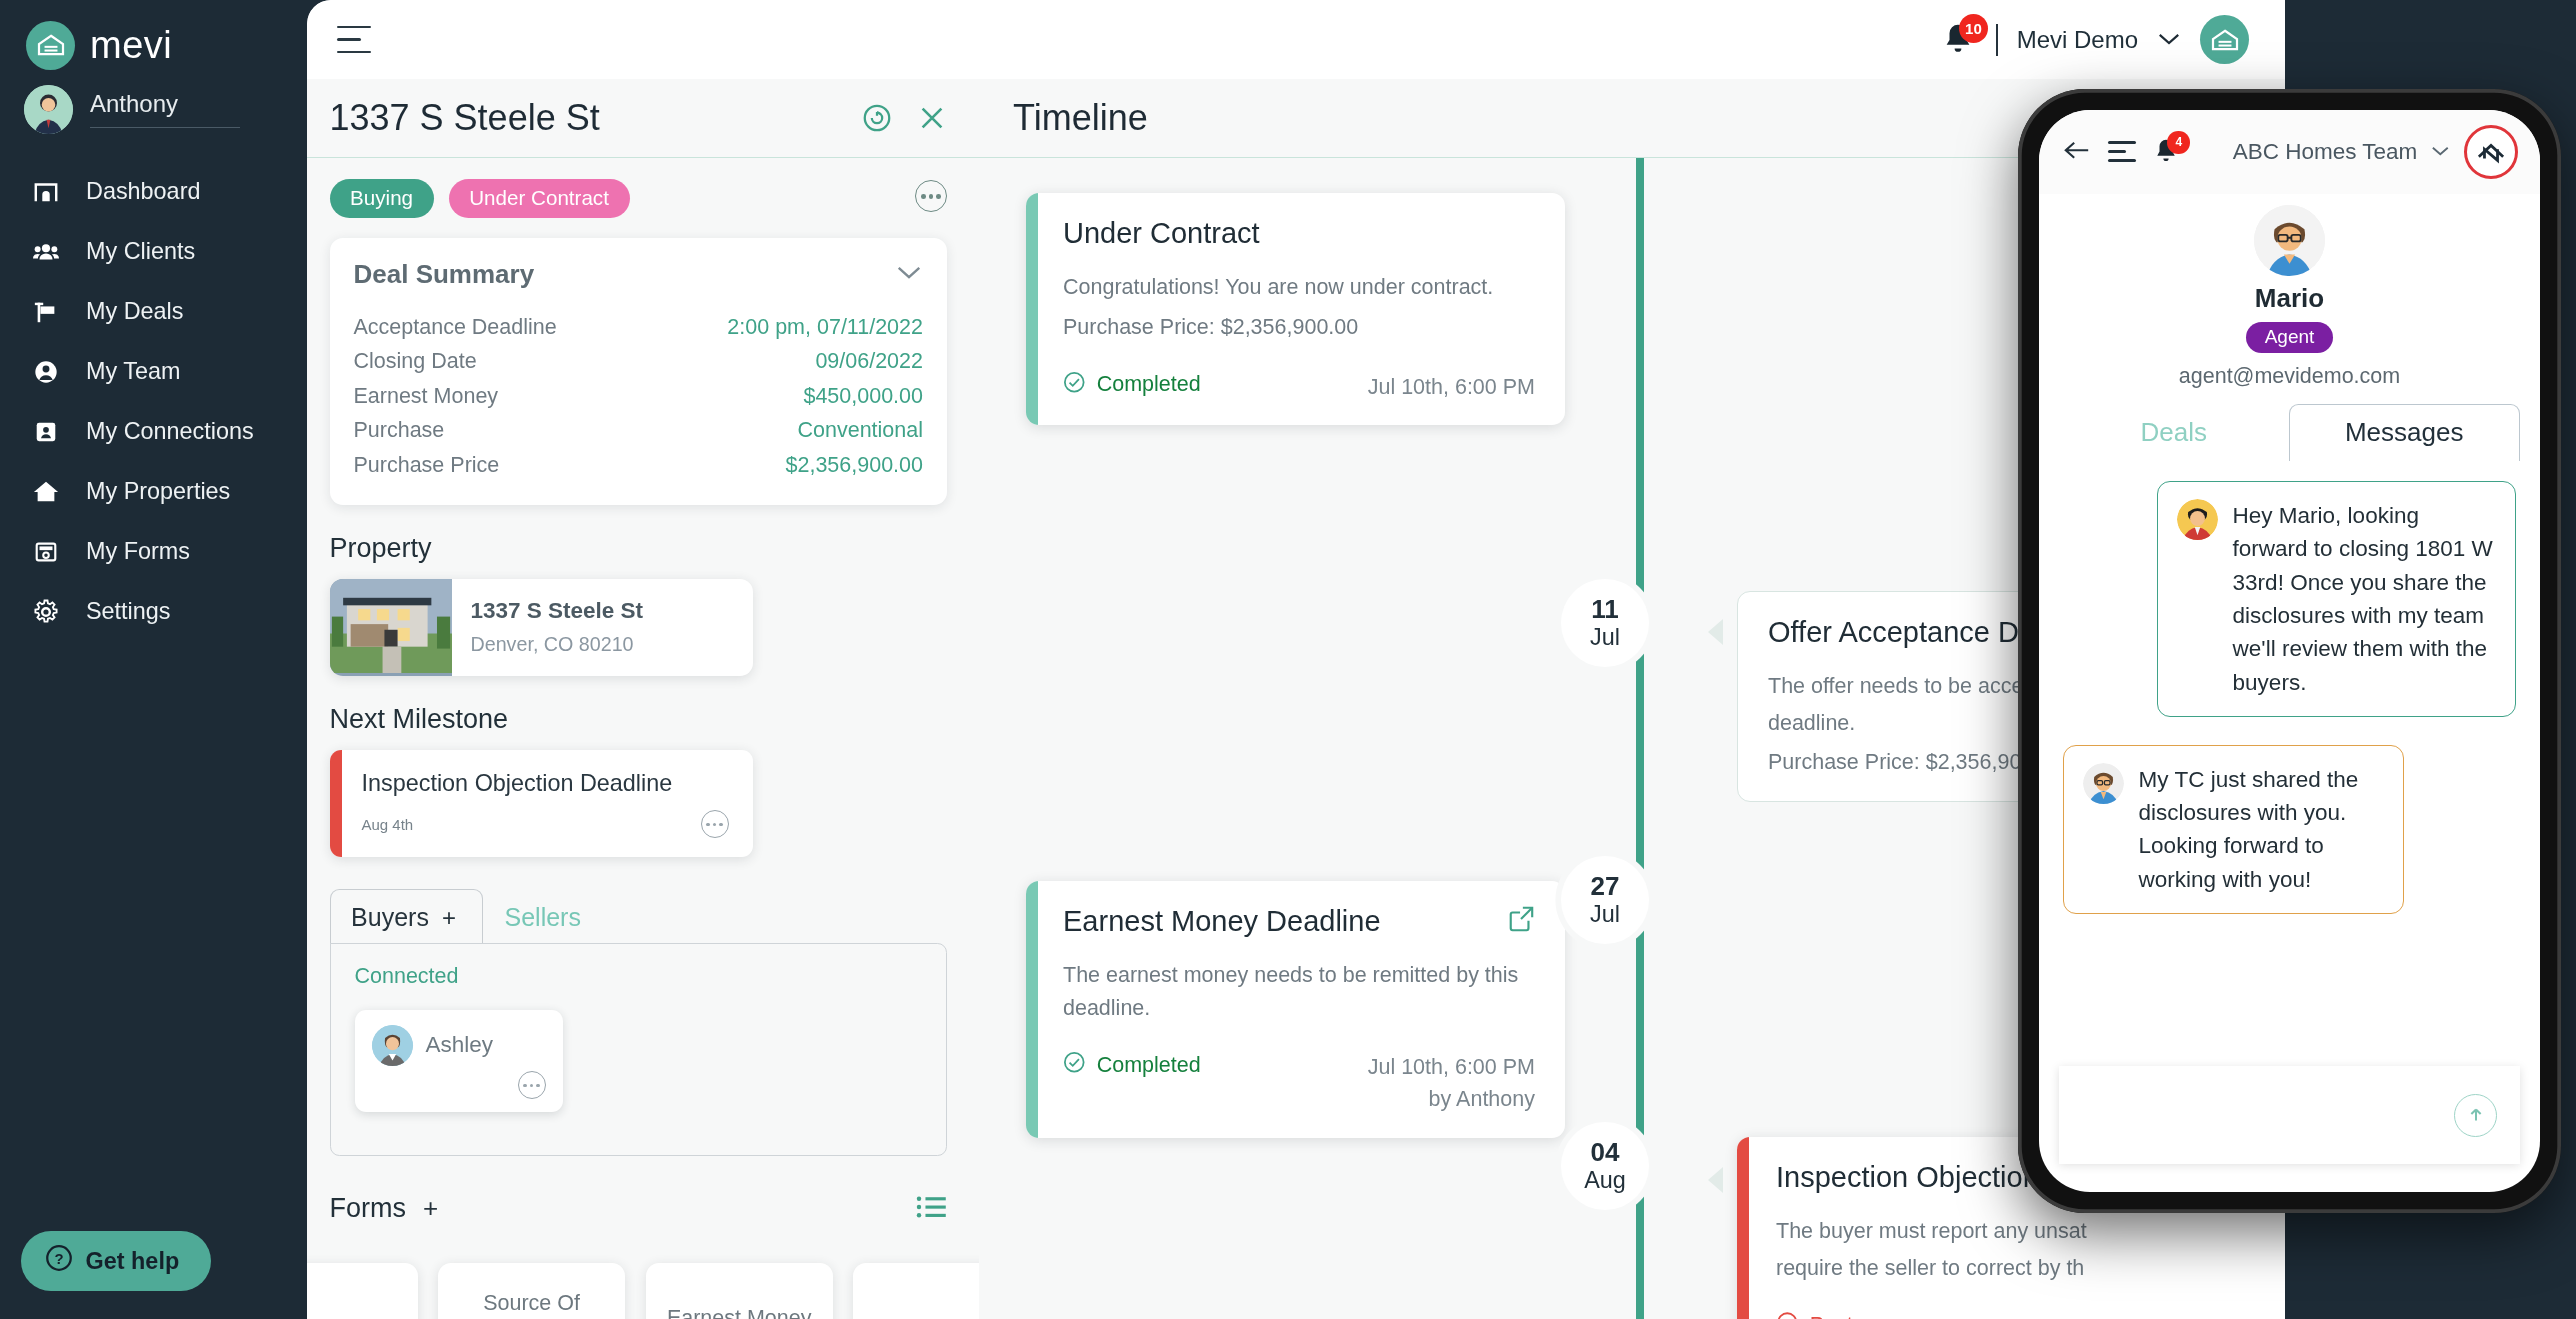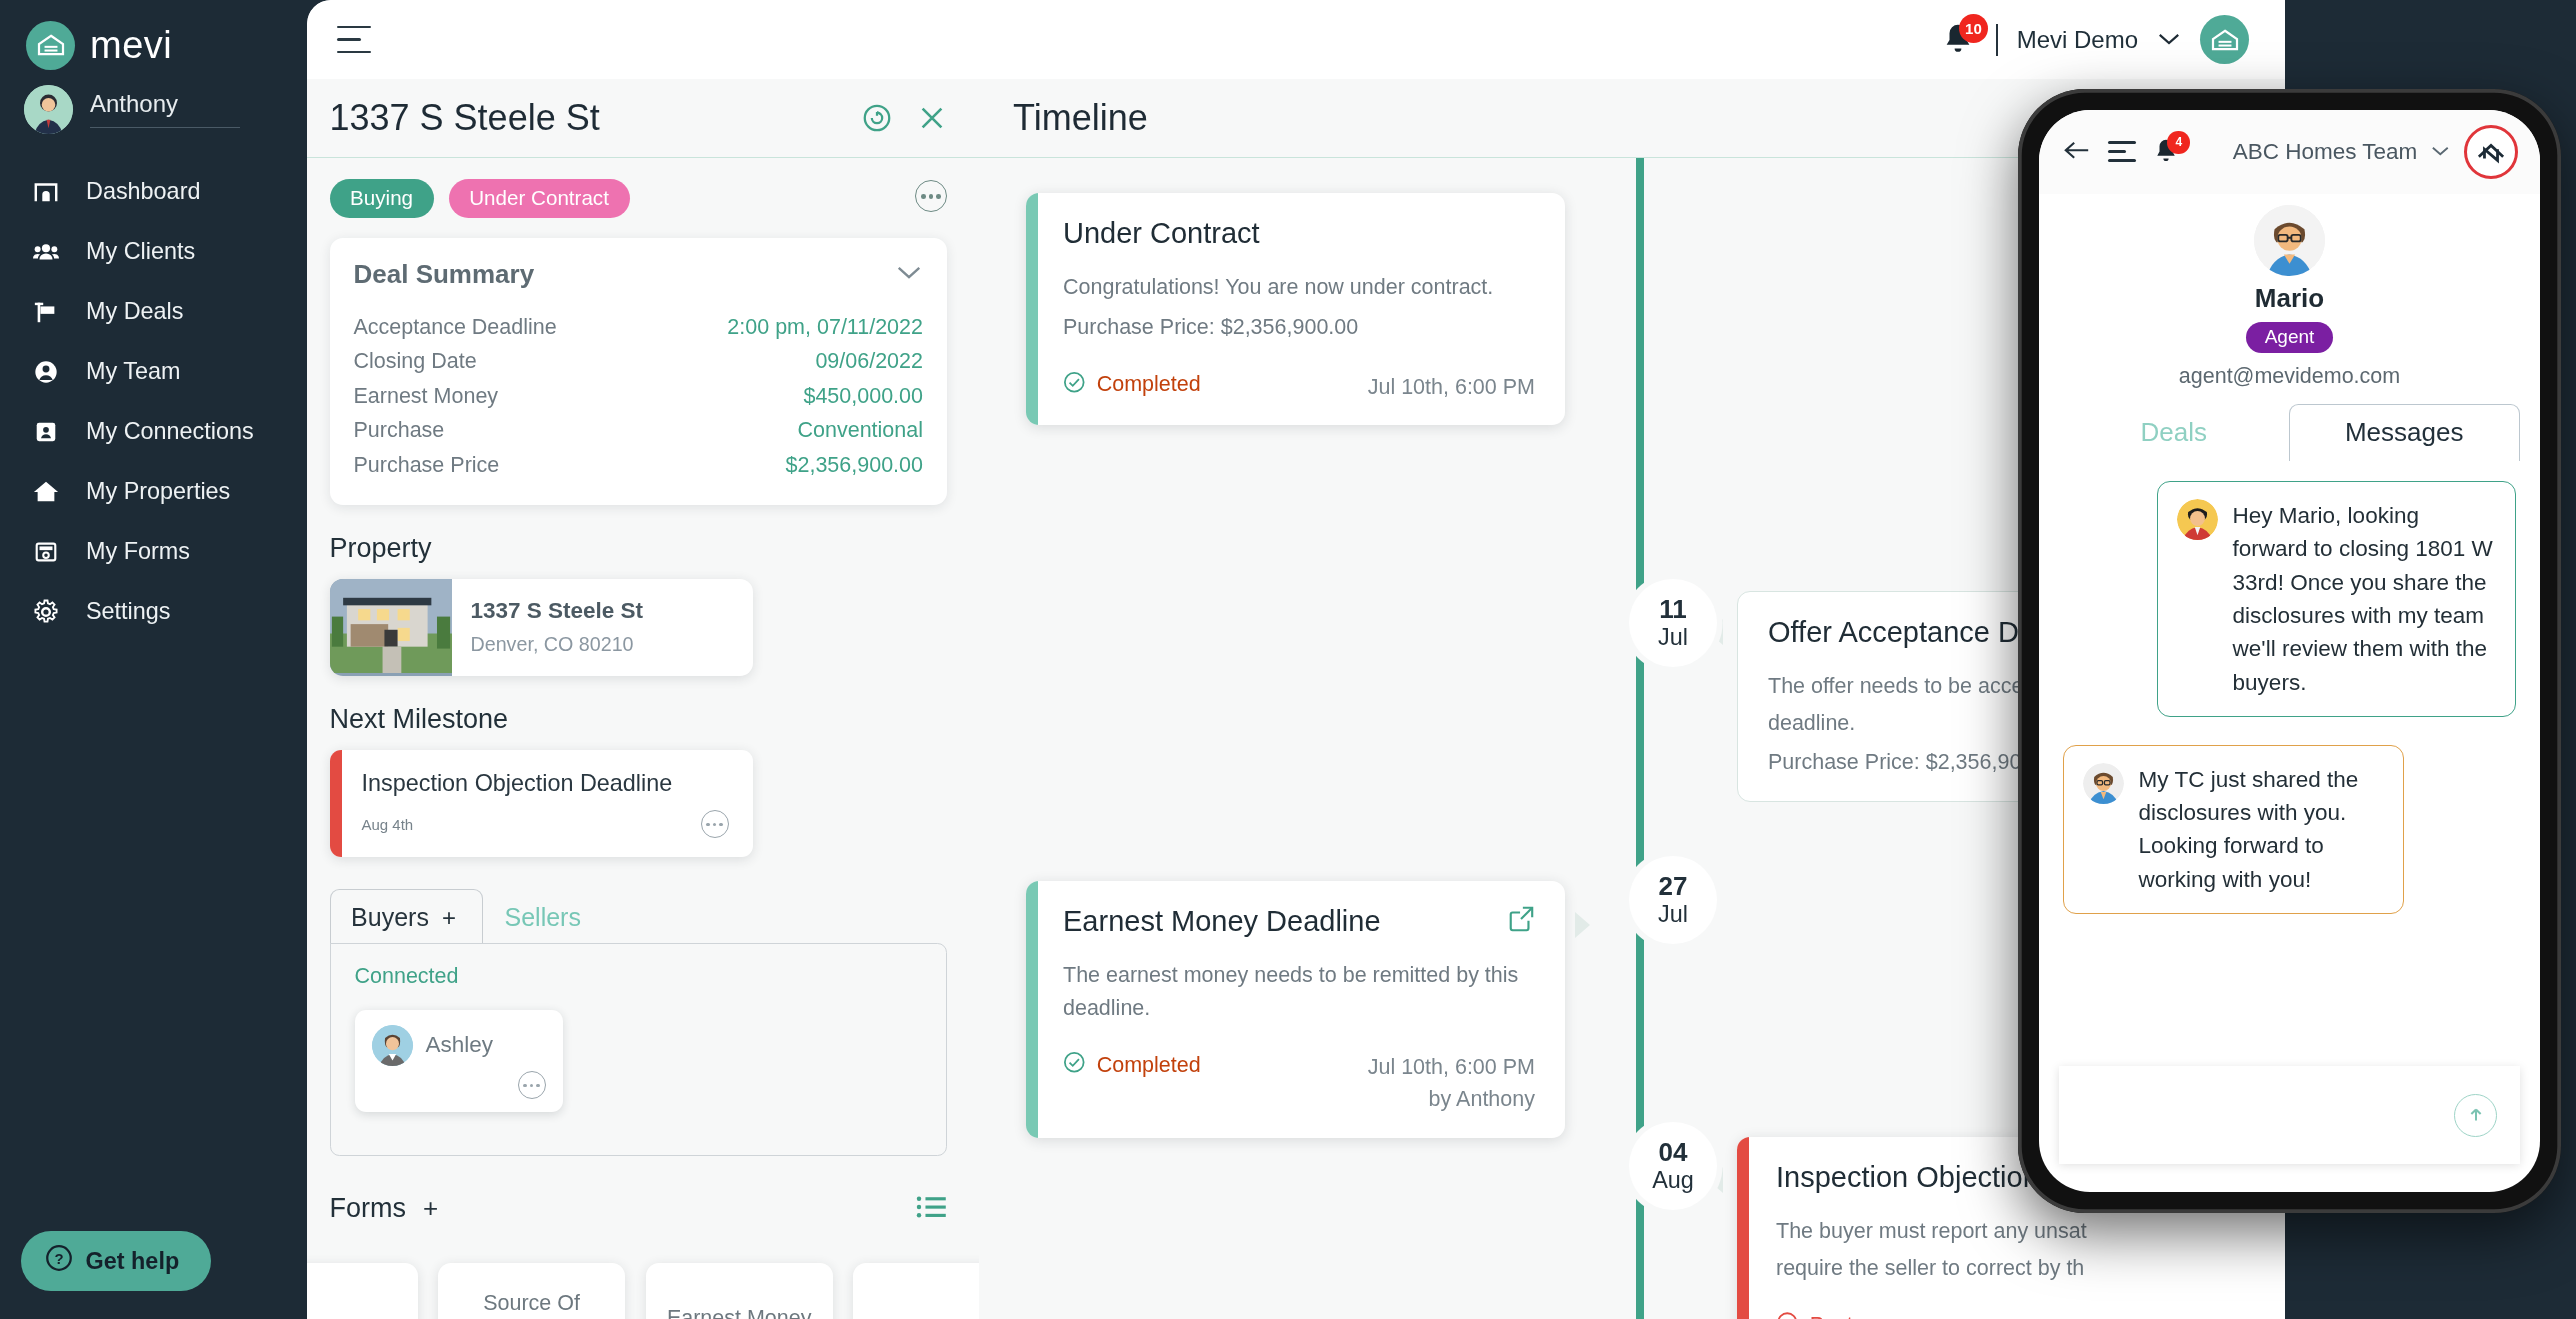--- a/index.html
+++ b/index.html
@@ -169,41 +169,41 @@
     font-size: 21.5px; color:#6d787f; padding: 0 15px; line-height: 1.35; flex:0 0 auto;
   }
 
   
   .right-pane { flex:1; position:relative; background:#f7f8f8; overflow:hidden; }
   .tl-head { height:79px; display:flex; align-items:center; padding-left: 34px; border-bottom:1.9px solid #c9e4db; }
   .tl-title { font-size: 36px; color:#1e2b35; }
   .tl-body { position:relative; height: 1162px; }
   .tl-axis { position:absolute; left: 657px; top:0; bottom:0; width: 8.4px; background:#3fa288; }
   .tl-node {
-    position:absolute; left: 650px; width: 88px; height: 88px; border-radius:50%;
+    position:absolute; left: 582px; width: 88px; height: 88px; border-radius:50%;
     background:#fff; display:flex; flex-direction:column; align-items:center; justify-content:center;
     box-shadow: 0 0 0 5.6px #f7f8f8; z-index:2;
   }
   .tl-node .d { font-size: 26px; color:#22303a; font-weight:bold; line-height:1.1; }
   .tl-node .m { font-size: 23.4px; color:#22303a; line-height:1.2; }
   .tl-card {
     position:absolute; background:#fff; border-radius: 13px; overflow:hidden;
     box-shadow: 0 2.8px 13px rgba(30,40,50,.13); padding: 24px 30px 22.5px 37px;
   }
   .tl-card::before { content:""; position:absolute; left:0; top:0; bottom:0; width: 12px; }
   .tl-card.green::before { background:#79c9b4; }
   .tl-card.red::before { background:#e34b42; }
   .tl-card.ghost { background:#fff; border:0.9px solid #d8e5e1; box-shadow:none; }
   .tl-card.ghost::before { display:none; }
   .tlc-title { font-size: 29px; color:#202d36; }
   .tlc-head { display:flex; align-items:flex-start; justify-content:space-between; }
   .tlc-desc { font-size: 21.5px; color:#6f7a82; margin-top: 20.6px; line-height:1.55; }
   .tlc-foot { display:flex; align-items:flex-start; justify-content:space-between; margin-top: 26px; }
   .status { display:flex; align-items:center; gap: 11.2px; font-size: 21.5px; }
-  .status.completed { color:#c2410c; }
+  .status.completed { color:#15803d; }
   .status.past { color:#e34b42; }
   .tlc-meta { text-align:right; font-size: 21.5px; color:#7a858d; line-height:1.5; }
   .tlc-arrow { position:absolute; width:0;height:0; border-top: 13px solid transparent; border-bottom: 13px solid transparent; }
 
   
   .phone {
     position:absolute; left: 2018px; top: 89px; width: 543px; height: 1124px;
     background:#111; border-radius: 67px; padding: 20.6px;
     box-shadow: 0 20.6px 56px rgba(0,0,0,.55), inset 0 0 0 3.7px #3b3b3b;
     z-index: 20;

